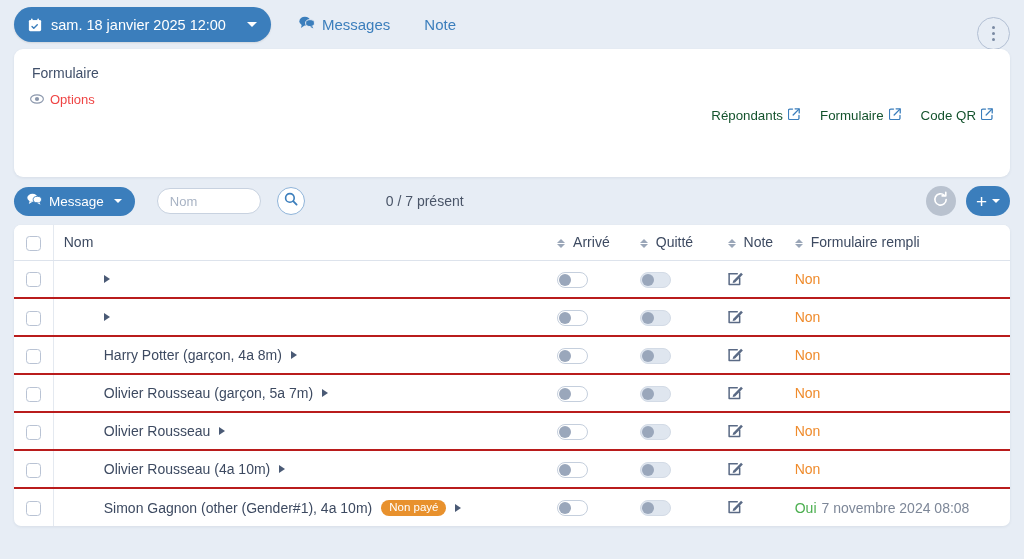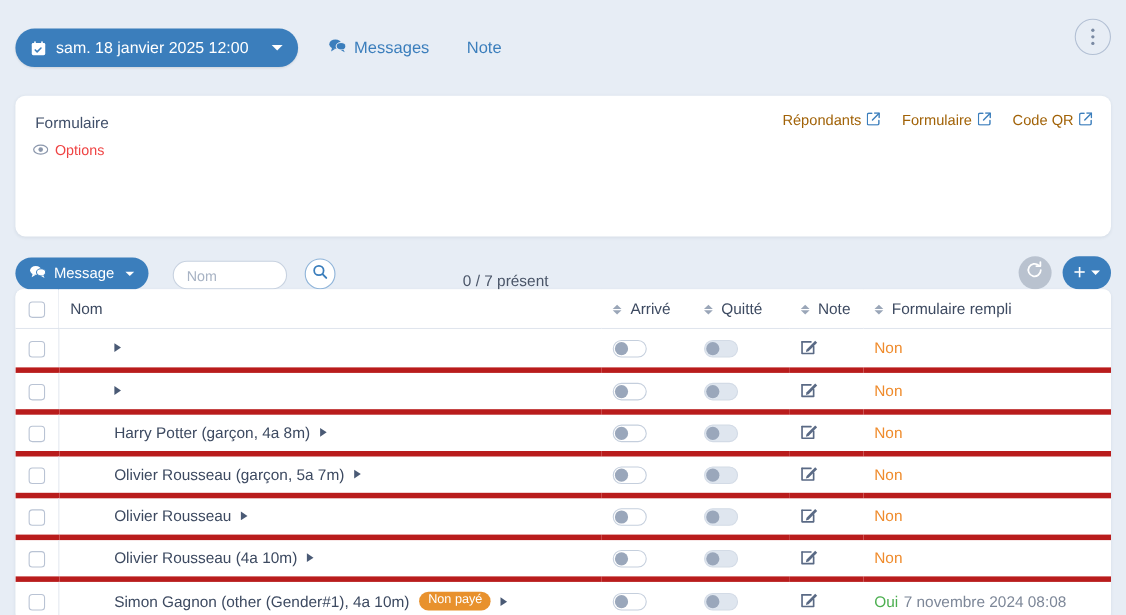--- a/index.html
+++ b/index.html
@@ -9,21 +9,21 @@
     width: 1024px; height: 559px;
     background: #e7edf5;
     font-family: "Liberation Sans", sans-serif;
     color: #4a5568;
     overflow: hidden;
   }
   .page { width: 1024px; height: 559px; position: relative; }
 
   
   .topbar {
-    height: 87px;
+    height: 49px;
     display: flex;
     align-items: center;
     padding: 0 14px 0 14px;
     position: relative;
   }
   .date-pill {
     display: inline-flex;
     align-items: center;
     gap: 9px;
     background: #3b7ebc;
@@ -80,26 +80,27 @@
   .form-label { font-size: 14px; color: #41506a; margin: 2px 0 9px 2px; }
   .form-links {
     position: absolute;
     right: 17px;
     top: 15px;
     display: flex;
     gap: 20px;
     font-size: 13.3px;
   }
   .form-links a {
-    color: #a16207;
+    color: #14532d;
     text-decoration: none;
     display: inline-flex;
     align-items: center;
     gap: 5px;
     cursor: pointer;
+    margin-top: 44px;
   }
   .select-box {
     height: 31px;
     border: 1px solid #ccd6e3;
     border-radius: 16px;
     display: flex;
     align-items: center;
     padding: 0 14px 0 16px;
     font-size: 14px;
     color: #3a4558;
@@ -126,21 +127,21 @@
     display: inline-flex;
     align-items: center;
     gap: 6px;
     cursor: pointer;
   }
 
   
   .toolbar {
     height: 48px;
     display: flex;
-    align-items: flex-end;
+    align-items: center;
     padding: 0 14px;
     position: relative;
   }
   .btn-message {
     background: #3b7ebc;
     color: #fff;
     border-radius: 18px;
     height: 29px;
     padding: 0 13px;
     font-size: 13.5px;
@@ -171,21 +172,21 @@
   .search-btn {
     margin-left: 16px;
     width: 28px; height: 28px;
     border-radius: 50%;
     border: 1px solid #8fb4d9;
     background: #fff;
     display: flex; align-items: center; justify-content: center;
     cursor: pointer;
   }
   .present-count {
-    margin-left: 116px;
+    margin-left: 81px;
     font-size: 14px;
     color: #4a5568;
   }
   .toolbar-right {
     position: absolute;
     right: 14px;
     display: flex;
     align-items: center;
     gap: 10px;
   }
@@ -231,21 +232,21 @@
     background: #fff;
     position: relative;
     white-space: nowrap;
   }
   thead th.col-check { width: 38px; padding-left: 12px; border-right: 1px solid #e4e9f0; }
   th.col-name   { width: 478px; }
   th.col-arrive { width: 80px; }
   th.col-quitte { width: 85px; }
   th.col-note   { width: 65px; }
   th.col-form   { width: 218px; }
-  td { border-bottom: 5px solid #b91c1c; height: 38px; padding: 0 0 0 10px; font-size: 14px; color: #3d4a61; }
+  td { border-bottom: 2px solid #b91c1c; height: 38px; padding: 0 0 0 10px; font-size: 14px; color: #3d4a61; }
   td.col-check { border-right: 1px solid #e4e9f0; padding-left: 12px; width: 38px; }
   tbody tr:last-child td { border-bottom: none; margin-top: 32px; }
 
   .sort-icon {
     display: inline-flex;
     flex-direction: column;
     gap: 1.5px;
     margin-right: 8px;
     vertical-align: middle;
     cursor: pointer;

